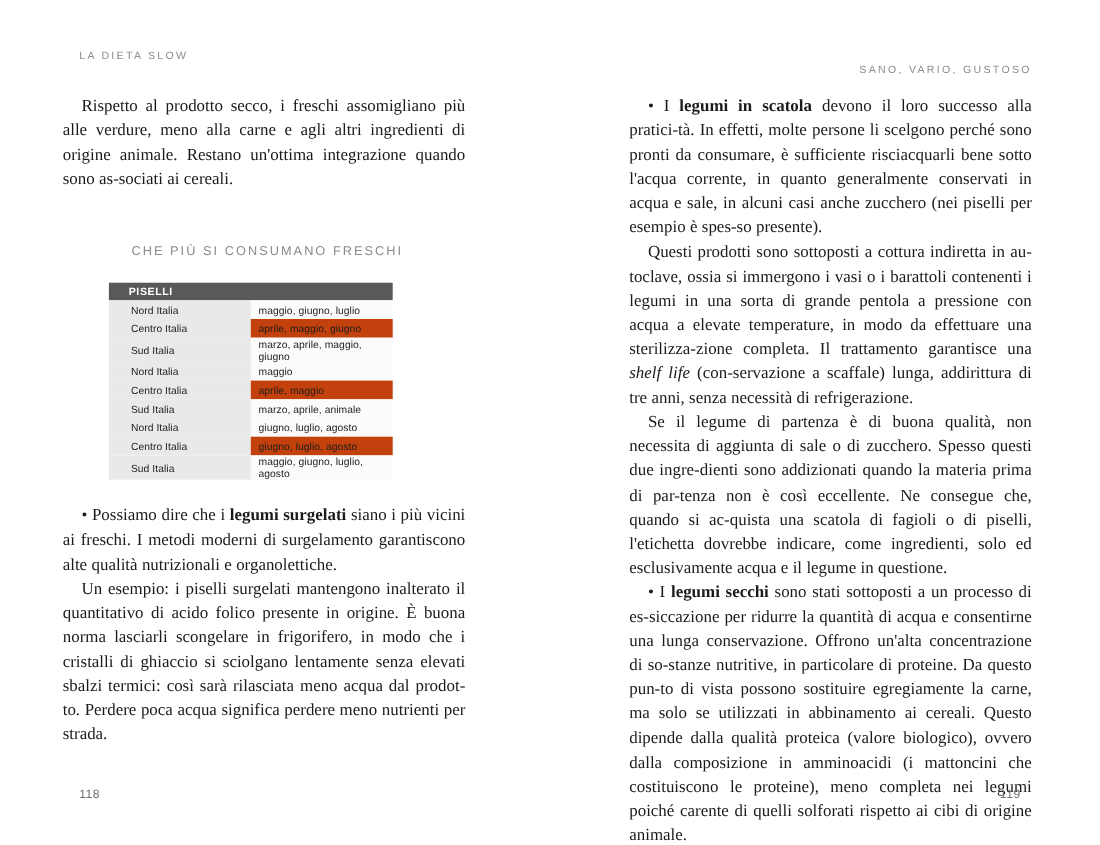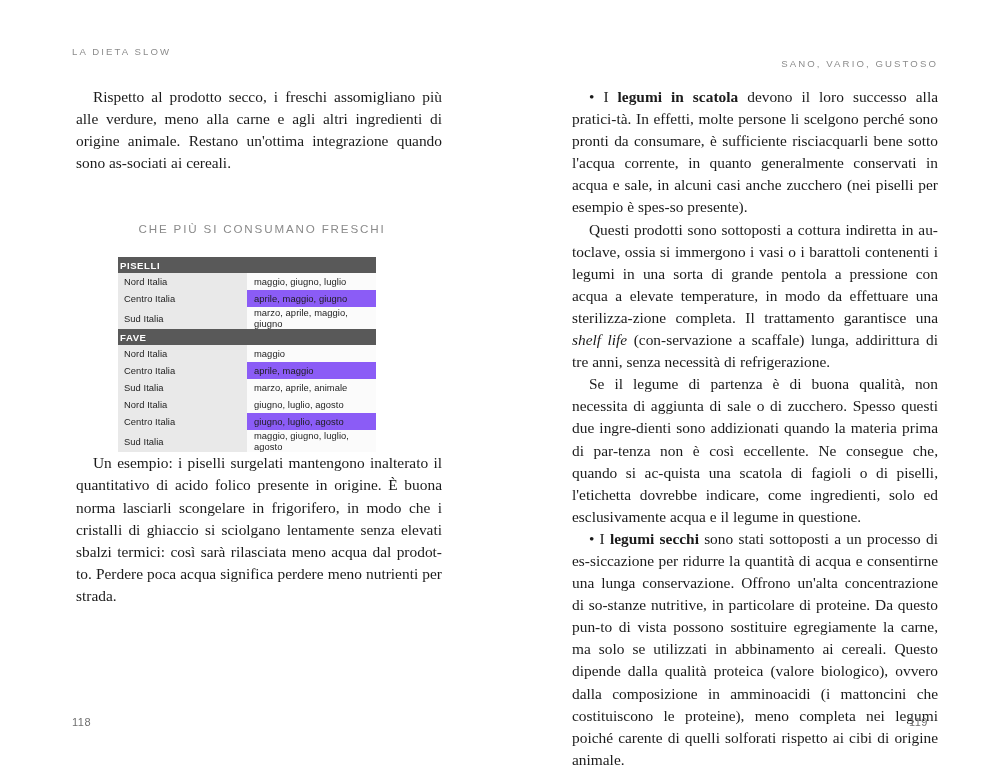--- a/index.html
+++ b/index.html
@@ -55,21 +55,21 @@
   }
   .folio.verso { left: 72px; }
   .folio.recto { right: 72px; }
 
   
   .col {
     position: absolute;
     top: 86px;
     width: 366px;
   }
-  .col.verso { left: 76px; }
+  .col.verso { left: 57px; }
   .col.recto { left: 572px; width: 366px; }
 
   p.body {
     margin: 0;
     font-size: 15.4px;
     line-height: 22.1px;
     text-align: justify;
     text-justify: inter-word;
     text-indent: 17px;
     hyphens: manual;
@@ -107,39 +107,39 @@
     padding: 0;
     vertical-align: middle;
   }
   tr.grouphead td {
     background: #595959;
     color: #ffffff;
     font-size: 9.6px;
     font-weight: bold;
     letter-spacing: 0.55px;
     height: 16px;
-    padding-left: 2px;
+    padding-left: 18px;
   }
   tr.datarow td.lbl {
     background: #e9e9e9;
     font-size: 9.4px;
     color: #1d1d1d;
     height: 17px;
-    padding-left: 6px;
+    padding-left: 20px;
     width: 101px;
     letter-spacing: 0.05px;
   }
   tr.datarow td.val {
     font-size: 9.4px;
     color: #1d1d1d;
     height: 17px;
     padding-left: 7px;
     letter-spacing: 0.05px;
   }
-  tr.datarow.alt td.val { background: #8b5cf6; }
+  tr.datarow.alt td.val { background: #c2410c; }
   tr.datarow td.val { background: #fbfbfb; margin-left: 36px; }
 </style>
 </head>
 <body>
 
 <div class="spread">
 
   <div class="page">
 
     <div class="runhead verso">LA DIETA SLOW</div>
@@ -166,23 +166,20 @@
             </tr>
             <tr class="datarow alt">
               <td class="lbl">Centro Italia</td>
               <td class="val">aprile, maggio, giugno</td>
             </tr>
             <tr class="datarow">
               <td class="lbl">Sud Italia</td>
               <td class="val">marzo, aprile, maggio, giugno</td>
             </tr>
 
-            <tr class="grouphead">
-              <td colspan="2">FAVE</td>
-            </tr>
             <tr class="datarow">
               <td class="lbl">Nord Italia</td>
               <td class="val">maggio</td>
             </tr>
             <tr class="datarow alt">
               <td class="lbl">Centro Italia</td>
               <td class="val">aprile, maggio</td>
             </tr>
             <tr class="datarow">
               <td class="lbl">Sud Italia</td>
@@ -199,20 +196,23 @@
             </tr>
             <tr class="datarow">
               <td class="lbl">Sud Italia</td>
               <td class="val">maggio, giugno, luglio, agosto</td>
             </tr>
 
           </tbody>
         </table>
       </div>
 
+      <p class="body" style="margin-top:22px">
+        <span class="bullet-lead">•</span><span> Possiamo dire che i </span><b>legumi surgelati</b><span> siano i più vicini ai freschi. I metodi moderni di surgelamento garantiscono alte qualità nutrizionali e organolettiche.</span>
+      </p>
 
       <p class="body">Un esempio: i piselli surgelati mantengono inalterato il quantitativo di acido folico presente in origine. È buona norma lasciarli scongelare in frigorifero, in modo che i cristalli di ghiaccio si sciolgano lentamente senza elevati sbalzi termici: così sarà rilasciata meno acqua dal prodot-to. Perdere poca acqua significa perdere meno nutrienti per strada.</p>
 
     </div>
 
     <div class="folio verso">118</div>
   </div>
 
   <div class="page">
 

